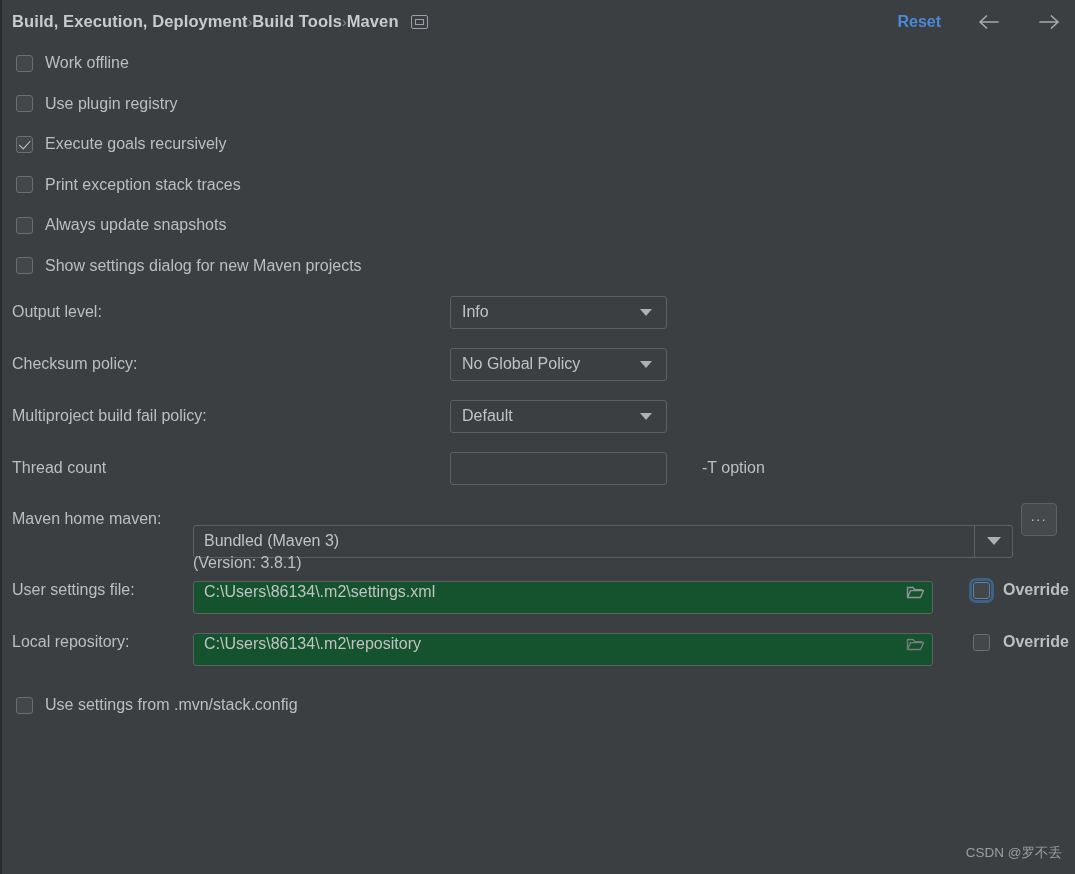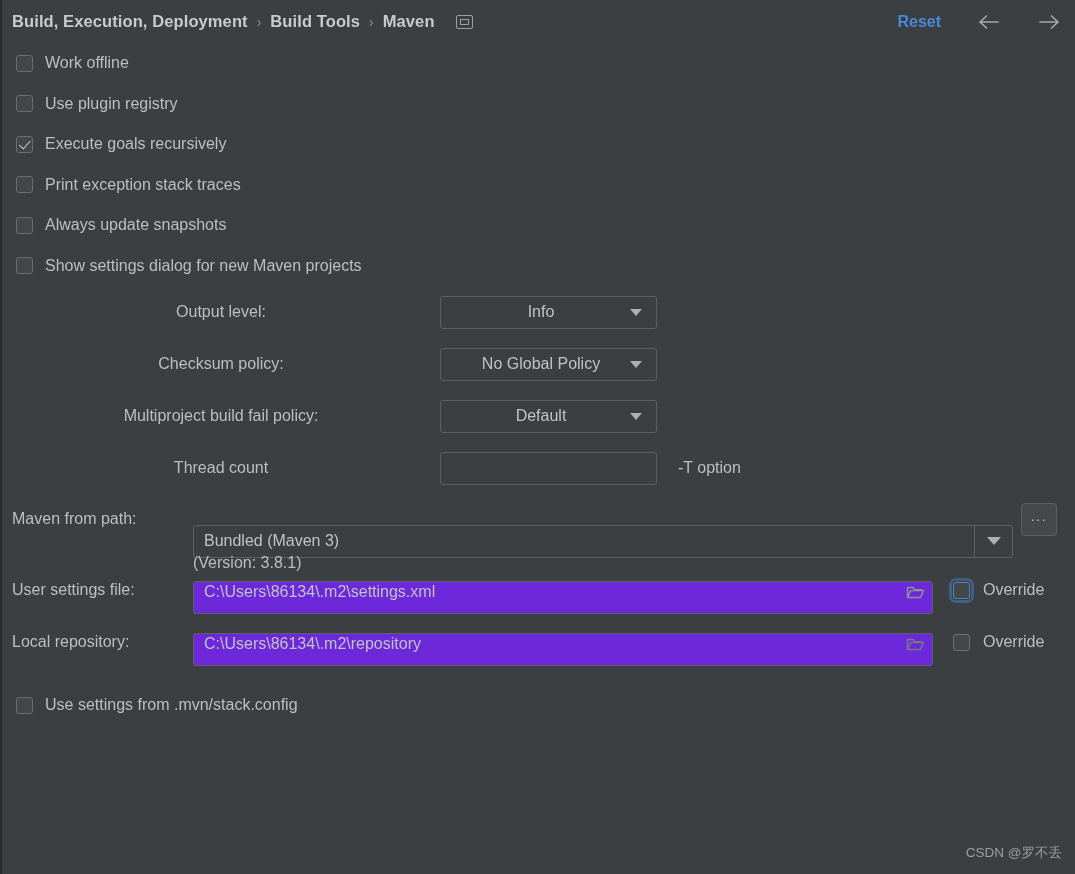--- a/index.html
+++ b/index.html
@@ -22,21 +22,21 @@
   }
 
   
   .header {
     height: 43px;
     display: flex;
     align-items: center;
     padding: 0 12px 0 10px;
     position: relative;
   }
-  .crumbs { display: flex; align-items: center; gap: 9px; }
+  .crumbs { display: flex; align-items: center; gap: 0; }
   .crumb {
     font-size: 16.5px;
     font-weight: bold;
     color: #c8cbcd;
     letter-spacing: .1px;
     white-space: nowrap;
   }
   .crumb-sep {
     font-size: 14px;
     color: #8d9093;
@@ -120,21 +120,21 @@
     font-size: 16px;
     color: #bcbfc1;
     white-space: nowrap;
   }
 
   
   .field-row {
     display: flex;
     align-items: center;
     height: 52px;
-    text-align: center;
+    padding-left: 10px;
   }
   .field-label {
     font-size: 16px;
     color: #bcbfc1;
     white-space: nowrap;
   }
 
   
   .lbl-w-438 { width: 438px; }
 
@@ -177,21 +177,21 @@
     cursor: text;
   }
   .tinput .val {
     font-size: 16px;
     color: #c0c3c5;
     white-space: nowrap;
     overflow: hidden;
   }
   .thread-input { width: 217px; }
   .tail-note {
-    margin-left: 21px;
+    margin-left: 35px;
     font-size: 16px;
     color: #bcbfc1;
     white-space: nowrap;
   }
 
   
   .mv-row { padding-left: 10px; height: 50px; display: flex; align-items: center; }
   .mv-label { width: 181px; font-size: 16px; color: #bcbfc1; white-space: nowrap; }
   .mv-combo {
     width: 820px;
@@ -245,37 +245,38 @@
     align-items: flex-start;
     height: 52px;
     padding-left: 10px;
   }
   .path-label { width: 181px; font-size: 16px; color: #bcbfc1; white-space: nowrap; }
   .path-field {
     width: 740px;
     height: 33px;
     border: 1px solid #5c6164;
     border-radius: 3px;
-    background: #6d28d9;
+    background: #14532d;
     display: flex;
     align-items: center;
     padding: 0 0 12px 10px;
     cursor: text;
   }
   .path-field .val { flex: 1; font-size: 16px; color: #c0c3c5; white-space: nowrap; }
   .folder-ico {
     width: 34px; height: 31px;
     display: flex; align-items: center; justify-content: center;
     cursor: pointer;
   }
   .override-wrap {
-    margin-left: 20px;
+    margin-left: 40px;
     display: flex;
     align-items: center;
     gap: 13px;
+    font-weight: bold;
   }
   .override-label { font-size: 16px; color: #bcbfc1; }
 
   .watermark {
     position: absolute;
     right: 13px;
     bottom: 12px;
     font-size: 13.5px;
     color: #9b9ea0;
     font-family: "Liberation Sans", sans-serif;
@@ -373,21 +374,21 @@
 
     <div class="field-row">
       <span class="field-label lbl-w-438">Thread count</span>
       <div class="tinput thread-input">
         <span class="val"></span>
       </div>
       <span class="tail-note">-T option</span>
     </div>
 
     <div class="mv-row">
-      <span class="mv-label">Maven from path:</span>
+      <span class="mv-label">Maven home maven:</span>
       <div class="mv-combo">
         <span class="val">Bundled (Maven 3)</span>
         <span class="mv-arrow-cell">
             <span class="tri"></span>
           </span>
       </div>
       <div class="dots-btn">...</div>
     </div>
 
     <div class="version-note">(Version: 3.8.1)</div>

